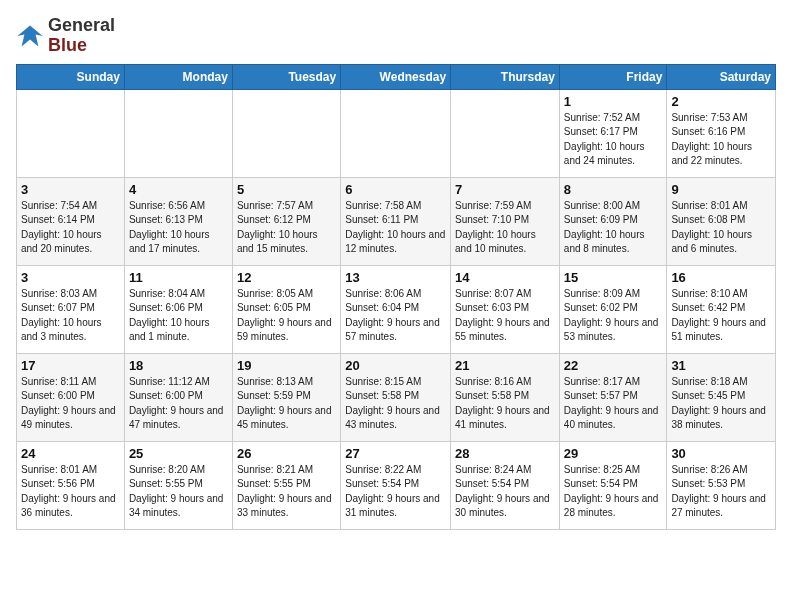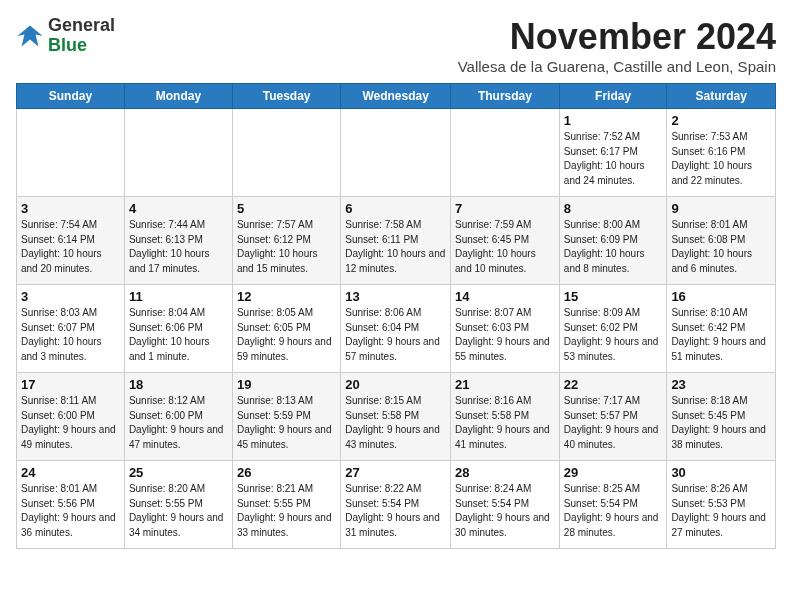--- a/index.html
+++ b/index.html
@@ -20,21 +20,21 @@
       display: flex;
       align-items: center;
       gap: 4px;
     }
     .logo-text {
       font-size: 18px;
       font-weight: bold;
       line-height: 1.1;
     }
     .logo-general { color: #333; }
-    .logo-blue { color: #15803d; }
+    .logo-blue { color: #7f1d1d; }
     .logo-bird {
       width: 28px;
       height: 28px;
     }
     .title-section {
       text-align: right;
     }
     .month-title {
       font-size: 36px;
       font-weight: bold;
@@ -46,21 +46,21 @@
     }
     .calendar-table {
       width: 100%;
       border-collapse: collapse;
       font-size: 11px;
     }
     .calendar-table th {
       background: #2a7abf;
       color: white;
       padding: 5px 4px;
-      text-align: center;
+      text-align: right;
       font-size: 12px;
       border: 1px solid #1e6099;
     }
     .calendar-table td {
       border: 1px solid #ccc;
       vertical-align: top;
       padding: 4px;
       height: 88px;
       width: 113px;
       background: #fff;
@@ -89,24 +89,20 @@
 <div class="header-section">
   <div class="logo">
     <svg class="logo-bird" viewBox="0 0 40 40">
       <polygon points="20,5 38,20 28,18 32,35 20,25 8,35 12,18 2,20" fill="#2a7abf"></polygon>
     </svg>
     <div class="logo-text">
       <span class="logo-general">General</span><br>
       <span class="logo-blue">Blue</span>
     </div>
   </div>
-  <div class="title-section">
-    <div class="month-title">November 2024</div>
-    <div class="subtitle">Vallesa de la Guarena, Castille and Leon, Spain</div>
-  </div>
 </div>
 
 <table class="calendar-table">
   <thead>
     <tr>
     <th>Sunday</th>
         <th>Monday</th>
         <th>Tuesday</th>
         <th>Wednesday</th>
         <th>Thursday</th>
@@ -139,21 +135,21 @@
       <tr>
         <td>
           <div class="day-number">3</div>
           <div class="day-info">Sunrise: 7:54 AM
 Sunset: 6:14 PM
 Daylight: 10 hours
 and 20 minutes.</div>
         </td>
         <td>
           <div class="day-number">4</div>
-          <div class="day-info">Sunrise: 7:44 AM
+          <div class="day-info">Sunrise: 6:56 AM
 Sunset: 6:13 PM
 Daylight: 10 hours
 and 17 minutes.</div>
         </td>
         <td>
           <div class="day-number">5</div>
           <div class="day-info">Sunrise: 7:57 AM
 Sunset: 6:12 PM
 Daylight: 10 hours
 and 15 minutes.</div>
@@ -161,21 +157,21 @@
         <td>
           <div class="day-number">6</div>
           <div class="day-info">Sunrise: 7:58 AM
 Sunset: 6:11 PM
 Daylight: 10 hours
 and 12 minutes.</div>
         </td>
         <td>
           <div class="day-number">7</div>
           <div class="day-info">Sunrise: 7:59 AM
-Sunset: 6:45 PM
+Sunset: 7:10 PM
 Daylight: 10 hours
 and 10 minutes.</div>
         </td>
         <td>
           <div class="day-number">8</div>
           <div class="day-info">Sunrise: 8:00 AM
 Sunset: 6:09 PM
 Daylight: 10 hours
 and 8 minutes.</div>
         </td>
@@ -241,21 +237,21 @@
       <tr>
         <td>
           <div class="day-number">17</div>
           <div class="day-info">Sunrise: 8:11 AM
 Sunset: 6:00 PM
 Daylight: 9 hours
 and 49 minutes.</div>
         </td>
         <td>
           <div class="day-number">18</div>
-          <div class="day-info">Sunrise: 8:12 AM
+          <div class="day-info">Sunrise: 11:12 AM
 Sunset: 6:00 PM
 Daylight: 9 hours
 and 47 minutes.</div>
         </td>
         <td>
           <div class="day-number">19</div>
           <div class="day-info">Sunrise: 8:13 AM
 Sunset: 5:59 PM
 Daylight: 9 hours
 and 45 minutes.</div>
@@ -269,27 +265,27 @@
         </td>
         <td>
           <div class="day-number">21</div>
           <div class="day-info">Sunrise: 8:16 AM
 Sunset: 5:58 PM
 Daylight: 9 hours
 and 41 minutes.</div>
         </td>
         <td>
           <div class="day-number">22</div>
-          <div class="day-info">Sunrise: 7:17 AM
+          <div class="day-info">Sunrise: 8:17 AM
 Sunset: 5:57 PM
 Daylight: 9 hours
 and 40 minutes.</div>
         </td>
         <td>
-          <div class="day-number">23</div>
+          <div class="day-number">31</div>
           <div class="day-info">Sunrise: 8:18 AM
 Sunset: 5:45 PM
 Daylight: 9 hours
 and 38 minutes.</div>
         </td>
       </tr>
       <tr>
         <td>
           <div class="day-number">24</div>
           <div class="day-info">Sunrise: 8:01 AM

